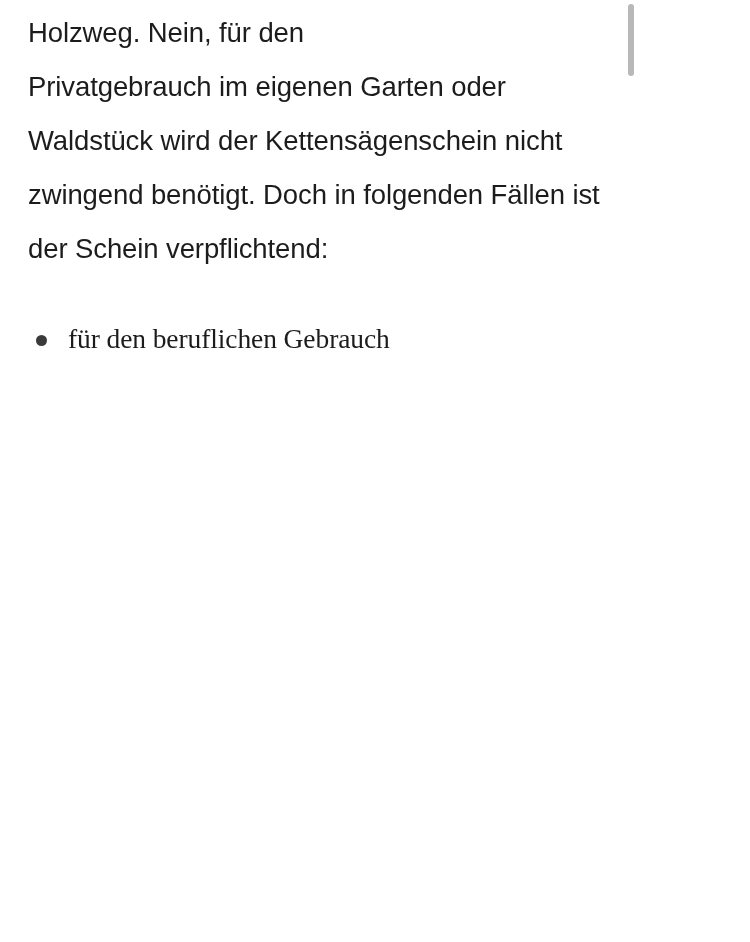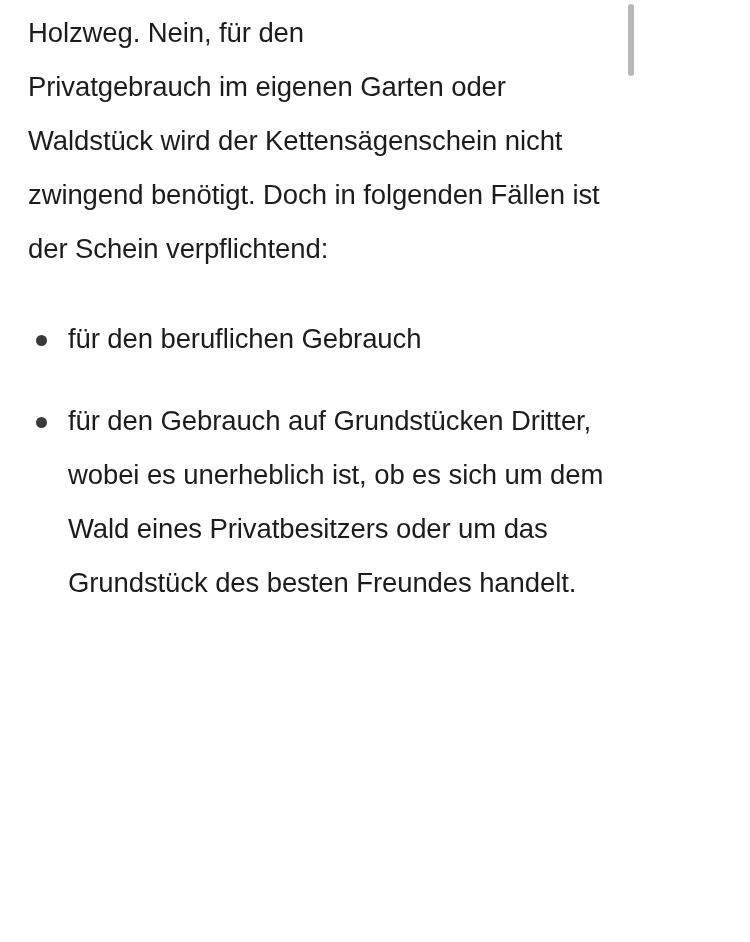--- a/index.html
+++ b/index.html
@@ -32,20 +32,21 @@
   }
   .paragraph .indent-lead {
     display: inline-block;
     width: 408px;
   }
   .bullet-list {
     list-style: none;
     margin: 0;
     padding: 0;
     padding-top: 36px;
+    font-family: Liberation Serif, serif;
   }
   .bullet-list li {
     position: relative;
     padding-left: 40px;
     margin-bottom: 28px;
     font-size: 27.5px;
     line-height: 54px;
     letter-spacing: -0.1px;
     color: #1c1c1c;
   }
@@ -86,23 +87,19 @@
 
   <p class="paragraph">
     <span class="indent-lead">Holzweg. Nein, für den</span><span>Privatgebrauch im eigenen Garten oder Waldstück wird der Kettensägenschein nicht zwingend benötigt. Doch in folgenden Fällen ist der Schein verpflichtend:</span>
   </p>
 
   <ul class="bullet-list">
     <li>
       <span class="dot"></span>
       <span>für den beruflichen Gebrauch</span>
     </li>
-    <li>
-      <span class="dot"></span>
-      <span>für den Gebrauch auf Grundstücken Dritter, wobei es unerheblich ist, ob es sich um dem Wald eines Privatbesitzers oder um das Grundstück des besten Freundes handelt.</span>
-    </li>
   </ul>
 
   <div class="scrollbar-track">
     <div class="scrollbar-thumb"></div>
   </div>
 
 </div>
 
 </body></html>

